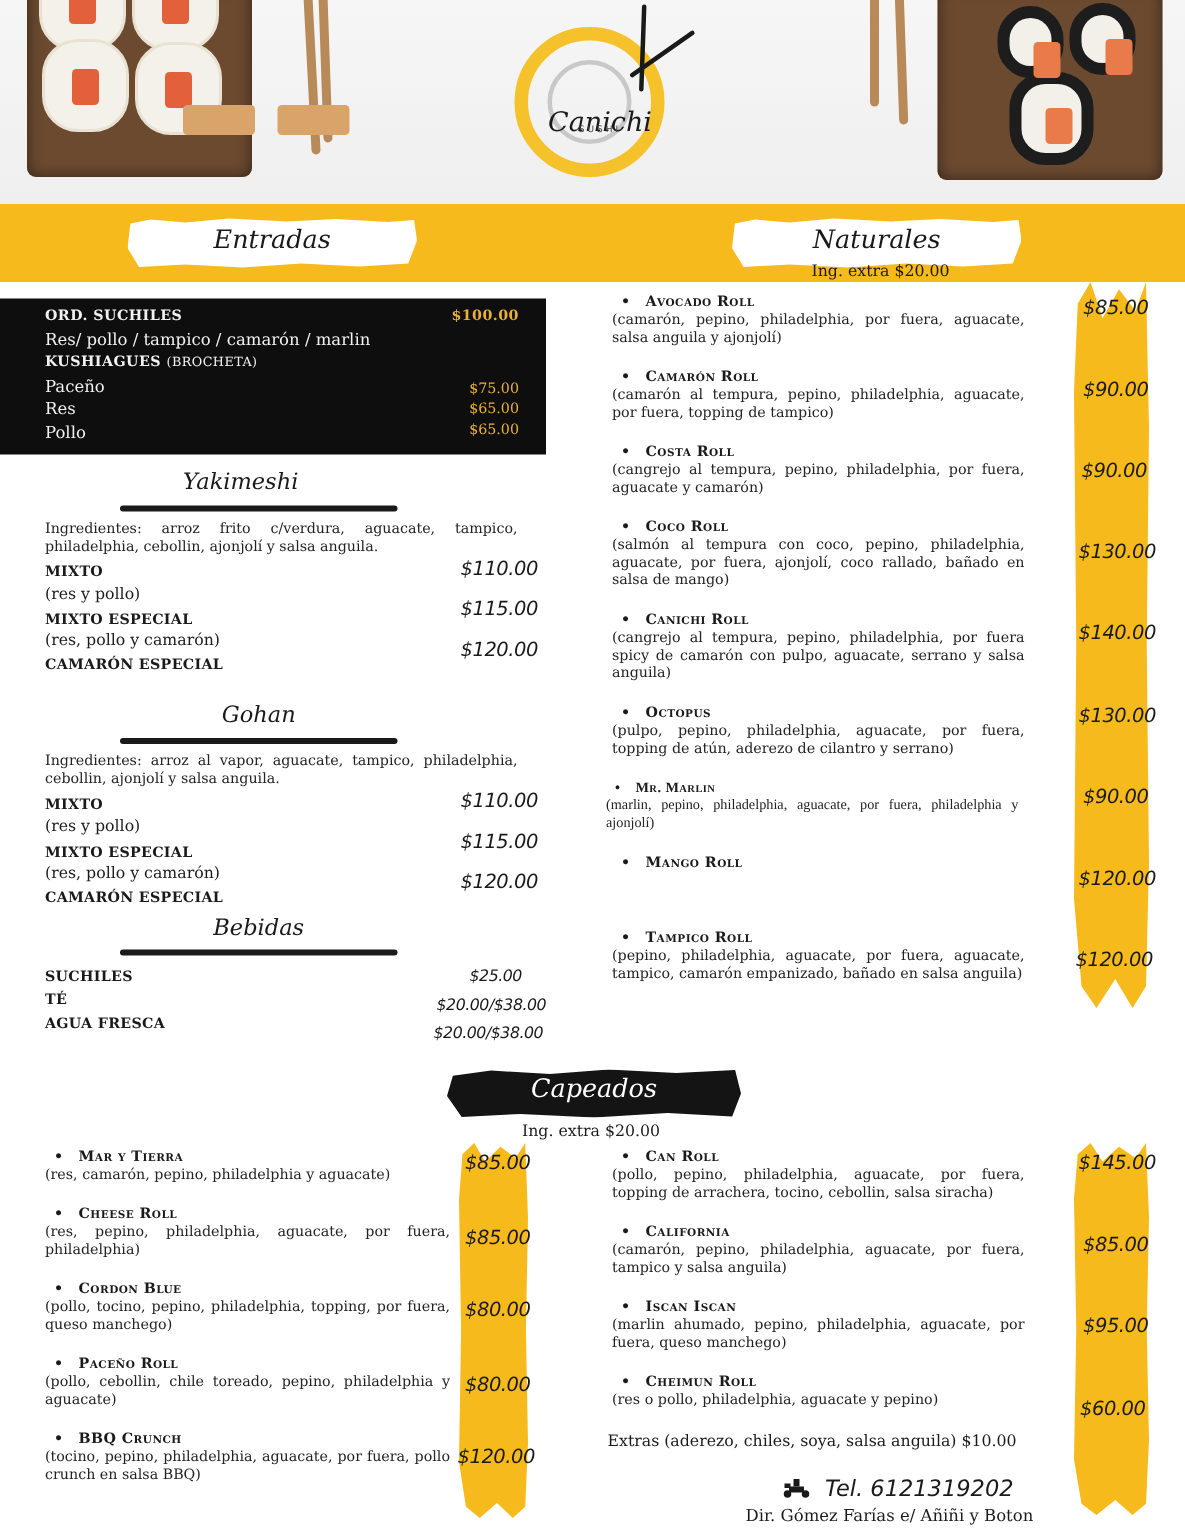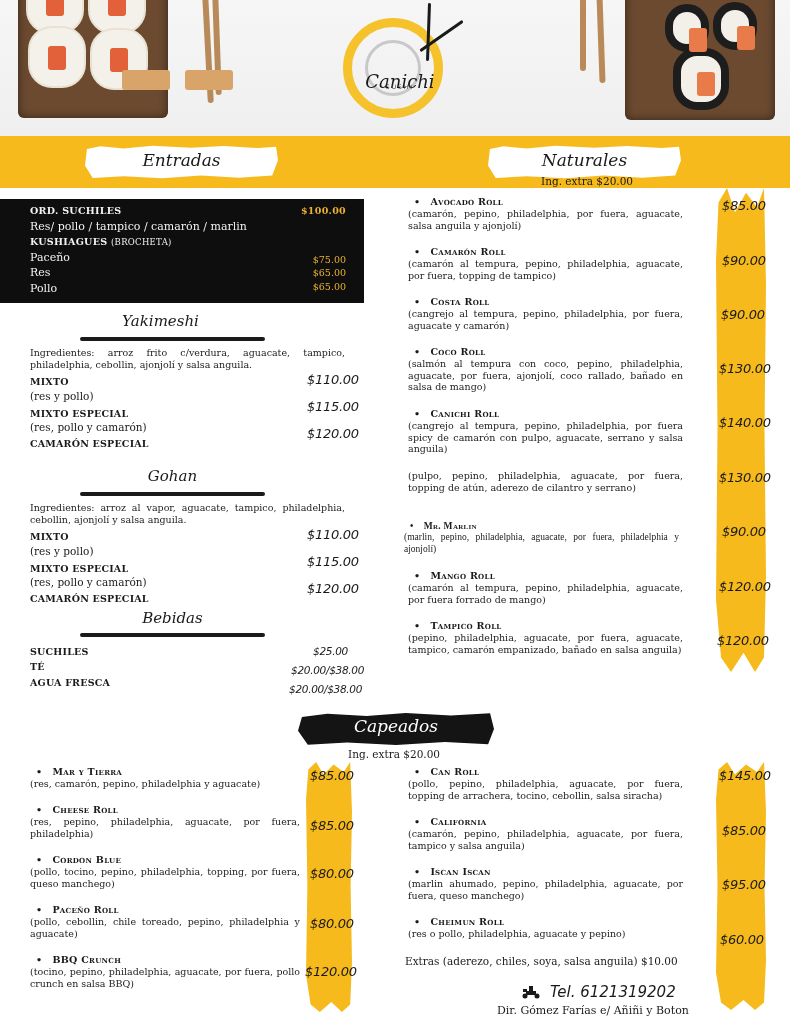--- a/index.html
+++ b/index.html
@@ -192,33 +192,33 @@
 </div>
 <div class="price" style="left:719px;top:361px;">$130.00</div>
 
 <div class="roll-item" style="left:408px;top:408px;width:275px;">
   <div class="rname">Canichi Roll</div>
   <div class="rdesc">(cangrejo al tempura, pepino, philadelphia, por fuera spicy de camarón con pulpo, aguacate, serrano y salsa anguila)</div>
 </div>
 <div class="price" style="left:719px;top:415px;">$140.00</div>
 
 <div class="roll-item" style="left:408px;top:470px;width:275px;">
+  <div class="rname">Octopus</div>
   <div class="rdesc">(pulpo, pepino, philadelphia, aguacate, por fuera, topping de atún, aderezo de cilantro y serrano)</div>
 </div>
 <div class="price" style="left:719px;top:470px;">$130.00</div>
 
 <div class="roll-item" style="left:404px;top:520px;width:275px;font-family:Liberation Serif, serif;">
   <div class="rname">Mr. Marlin</div>
   <div class="rdesc">(marlin, pepino, philadelphia, aguacate, por fuera, philadelphia y ajonjolí)</div>
 </div>
 <div class="price" style="left:722px;top:524px;">$90.00</div>
 
 <div class="roll-item" style="left:408px;top:570px;width:275px;">
   <div class="rname">Mango Roll</div>
-  <div class="rdesc">(camarón al tempura, pepino, philadelphia, aguacate, por fuera forrado de mango)</div>
 </div>
 <div class="price" style="left:719px;top:579px;">$120.00</div>
 
 <div class="roll-item" style="left:408px;top:620px;width:275px;">
   <div class="rname">Tampico Roll</div>
   <div class="rdesc">(pepino, philadelphia, aguacate, por fuera, aguacate, tampico, camarón empanizado, bañado en salsa anguila)</div>
 </div>
 <div class="price" style="left:717px;top:633px;">$120.00</div>
 
 <div class="capeados-brush"></div>

